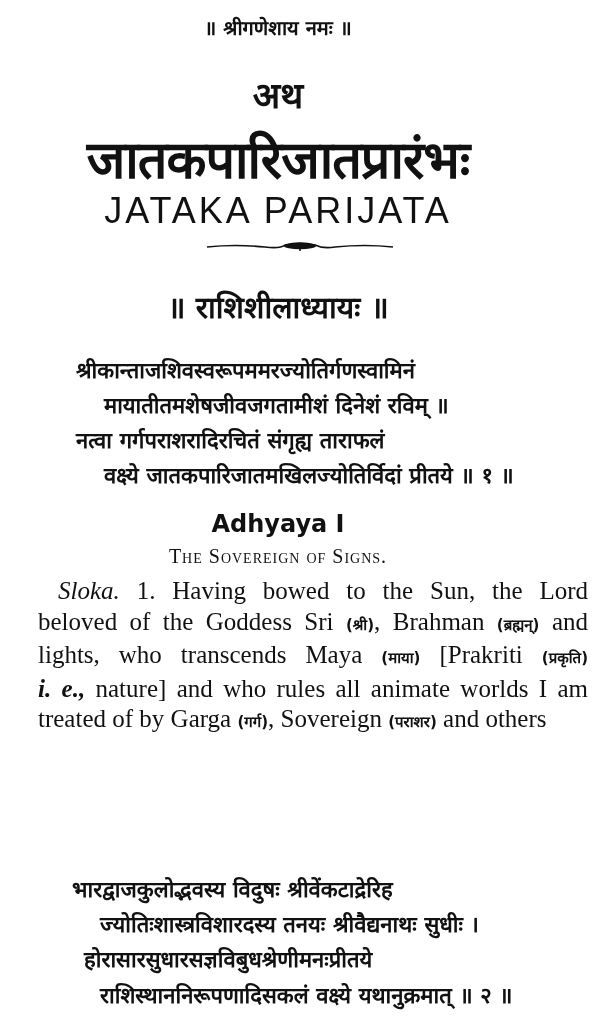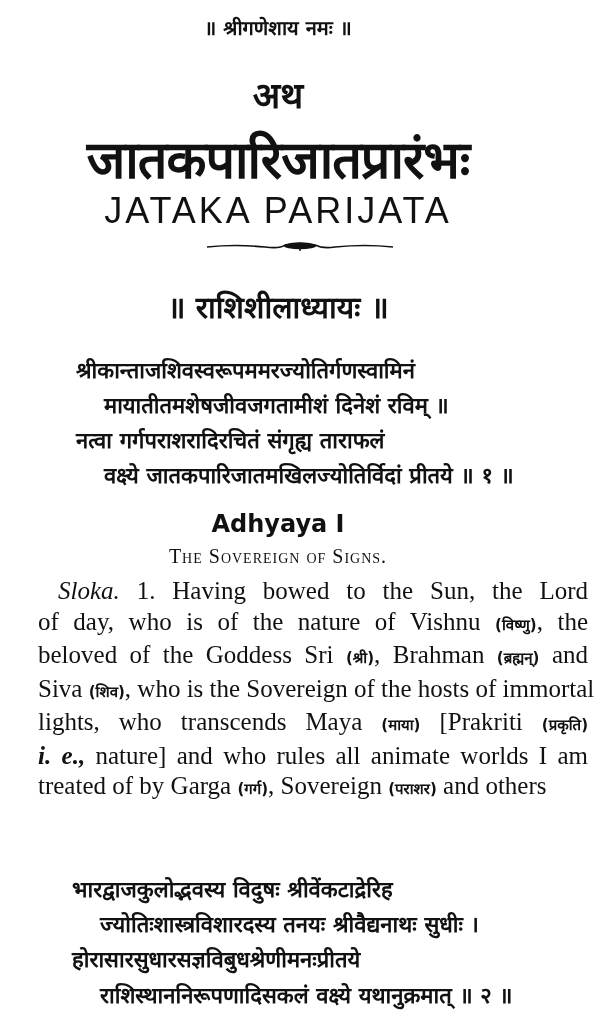--- a/index.html
+++ b/index.html
@@ -45,28 +45,26 @@
     <div class="verse-line" style="top:389px;left:104px;">मायातीतमशेषजीवजगतामीशं दिनेशं रविम् ॥</div>
     <div class="verse-line" style="top:424px;left:76px;">नत्वा गर्गपराशरादिरचितं संगृह्य ताराफलं</div>
     <div class="verse-line" style="top:459px;left:104px;">वक्ष्ये जातकपारिजातमखिलज्योतिर्विदां प्रीतये  ॥ १ ॥</div>
   </div>
 
   <div class="abs adhyaya">Adhyaya I</div>
   <div class="abs props">The Sovereign of Signs.</div>
 
   <div class="para">
     <span class="pl first"><i>Sloka.</i> <span>1.</span> <span>Having bowed to the Sun, the Lord</span></span>
-    <span class="pl"><span>of day, who is of the nature of Vishnu </span><span class="dv">(विष्णु)</span><span>, the</span></span>
     <span class="pl"><span>beloved of the Goddess Sri </span><span class="dv">(श्री)</span><span>, Brahman </span><span class="dv">(ब्रह्मन्)</span><span> and</span></span>
-    <span class="pl"><span>Siva </span><span class="dv">(शिव)</span><span>, who is the Sovereign of the hosts of immortal</span></span>
     <span class="pl"><span>lights, who transcends Maya </span><span class="dv">(माया)</span><span> [Prakriti </span><span class="dv">(प्रकृति)</span></span>
     <span class="pl"><i style="font-weight:bold">i. e.,</i><span> nature] and who rules all animate worlds I am</span></span>
     <span class="pl last"><span>treated of by Garga </span><span class="dv">(गर्ग)</span><span>, Sovereign </span><span class="dv">(पराशर)</span><span> and others</span></span>
   </div>
 
   <div>
     <div class="verse-line" style="top:873px;left:72px;">भारद्वाजकुलोद्भवस्य विदुषः श्रीवेंकटाद्रेरिह</div>
     <div class="verse-line" style="top:908px;left:100px;">ज्योतिःशास्त्रविशारदस्य तनयः श्रीवैद्यनाथः सुधीः ।</div>
-    <div class="verse-line" style="top:943px;left:72px;text-align:right;">होरासारसुधारसज्ञविबुधश्रेणीमनःप्रीतये</div>
+    <div class="verse-line" style="top:943px;left:84px;text-align:right;">होरासारसुधारसज्ञविबुधश्रेणीमनःप्रीतये</div>
     <div class="verse-line" style="top:979px;left:100px;">राशिस्थाननिरूपणादिसकलं वक्ष्ये यथानुक्रमात्  ॥ २ ॥</div>
   </div>
 
 </div>
 
 </body></html>

